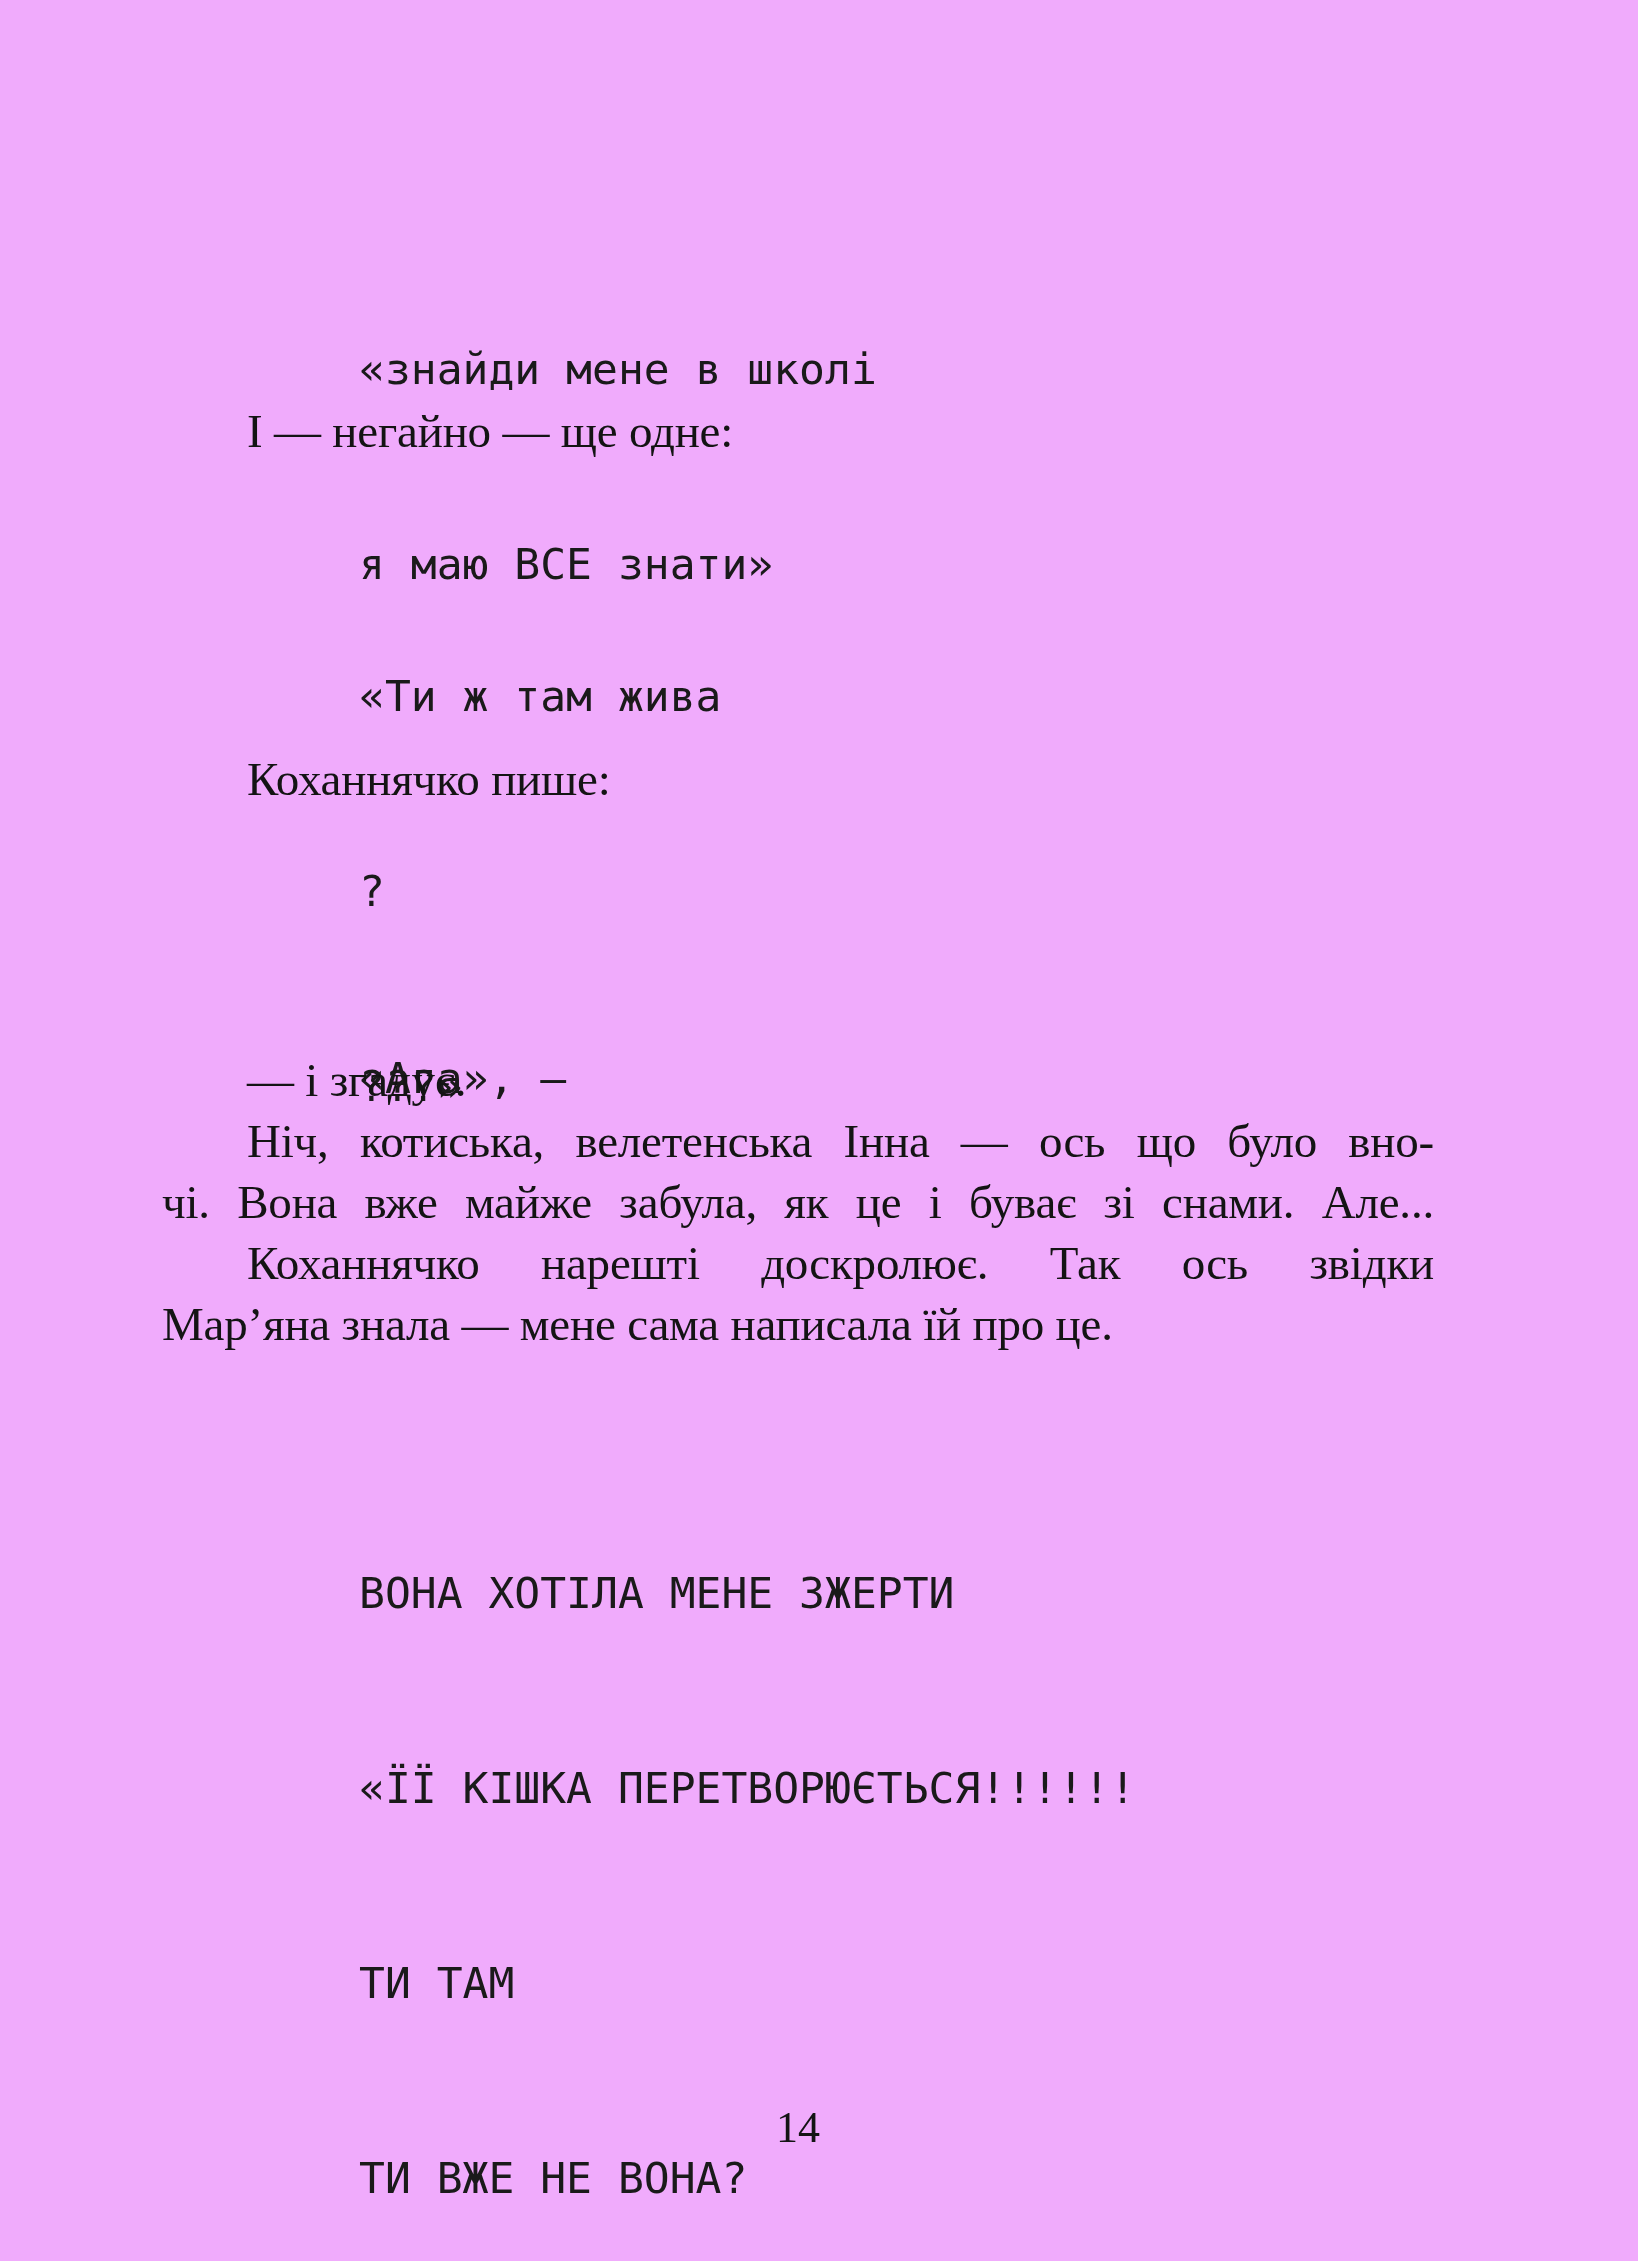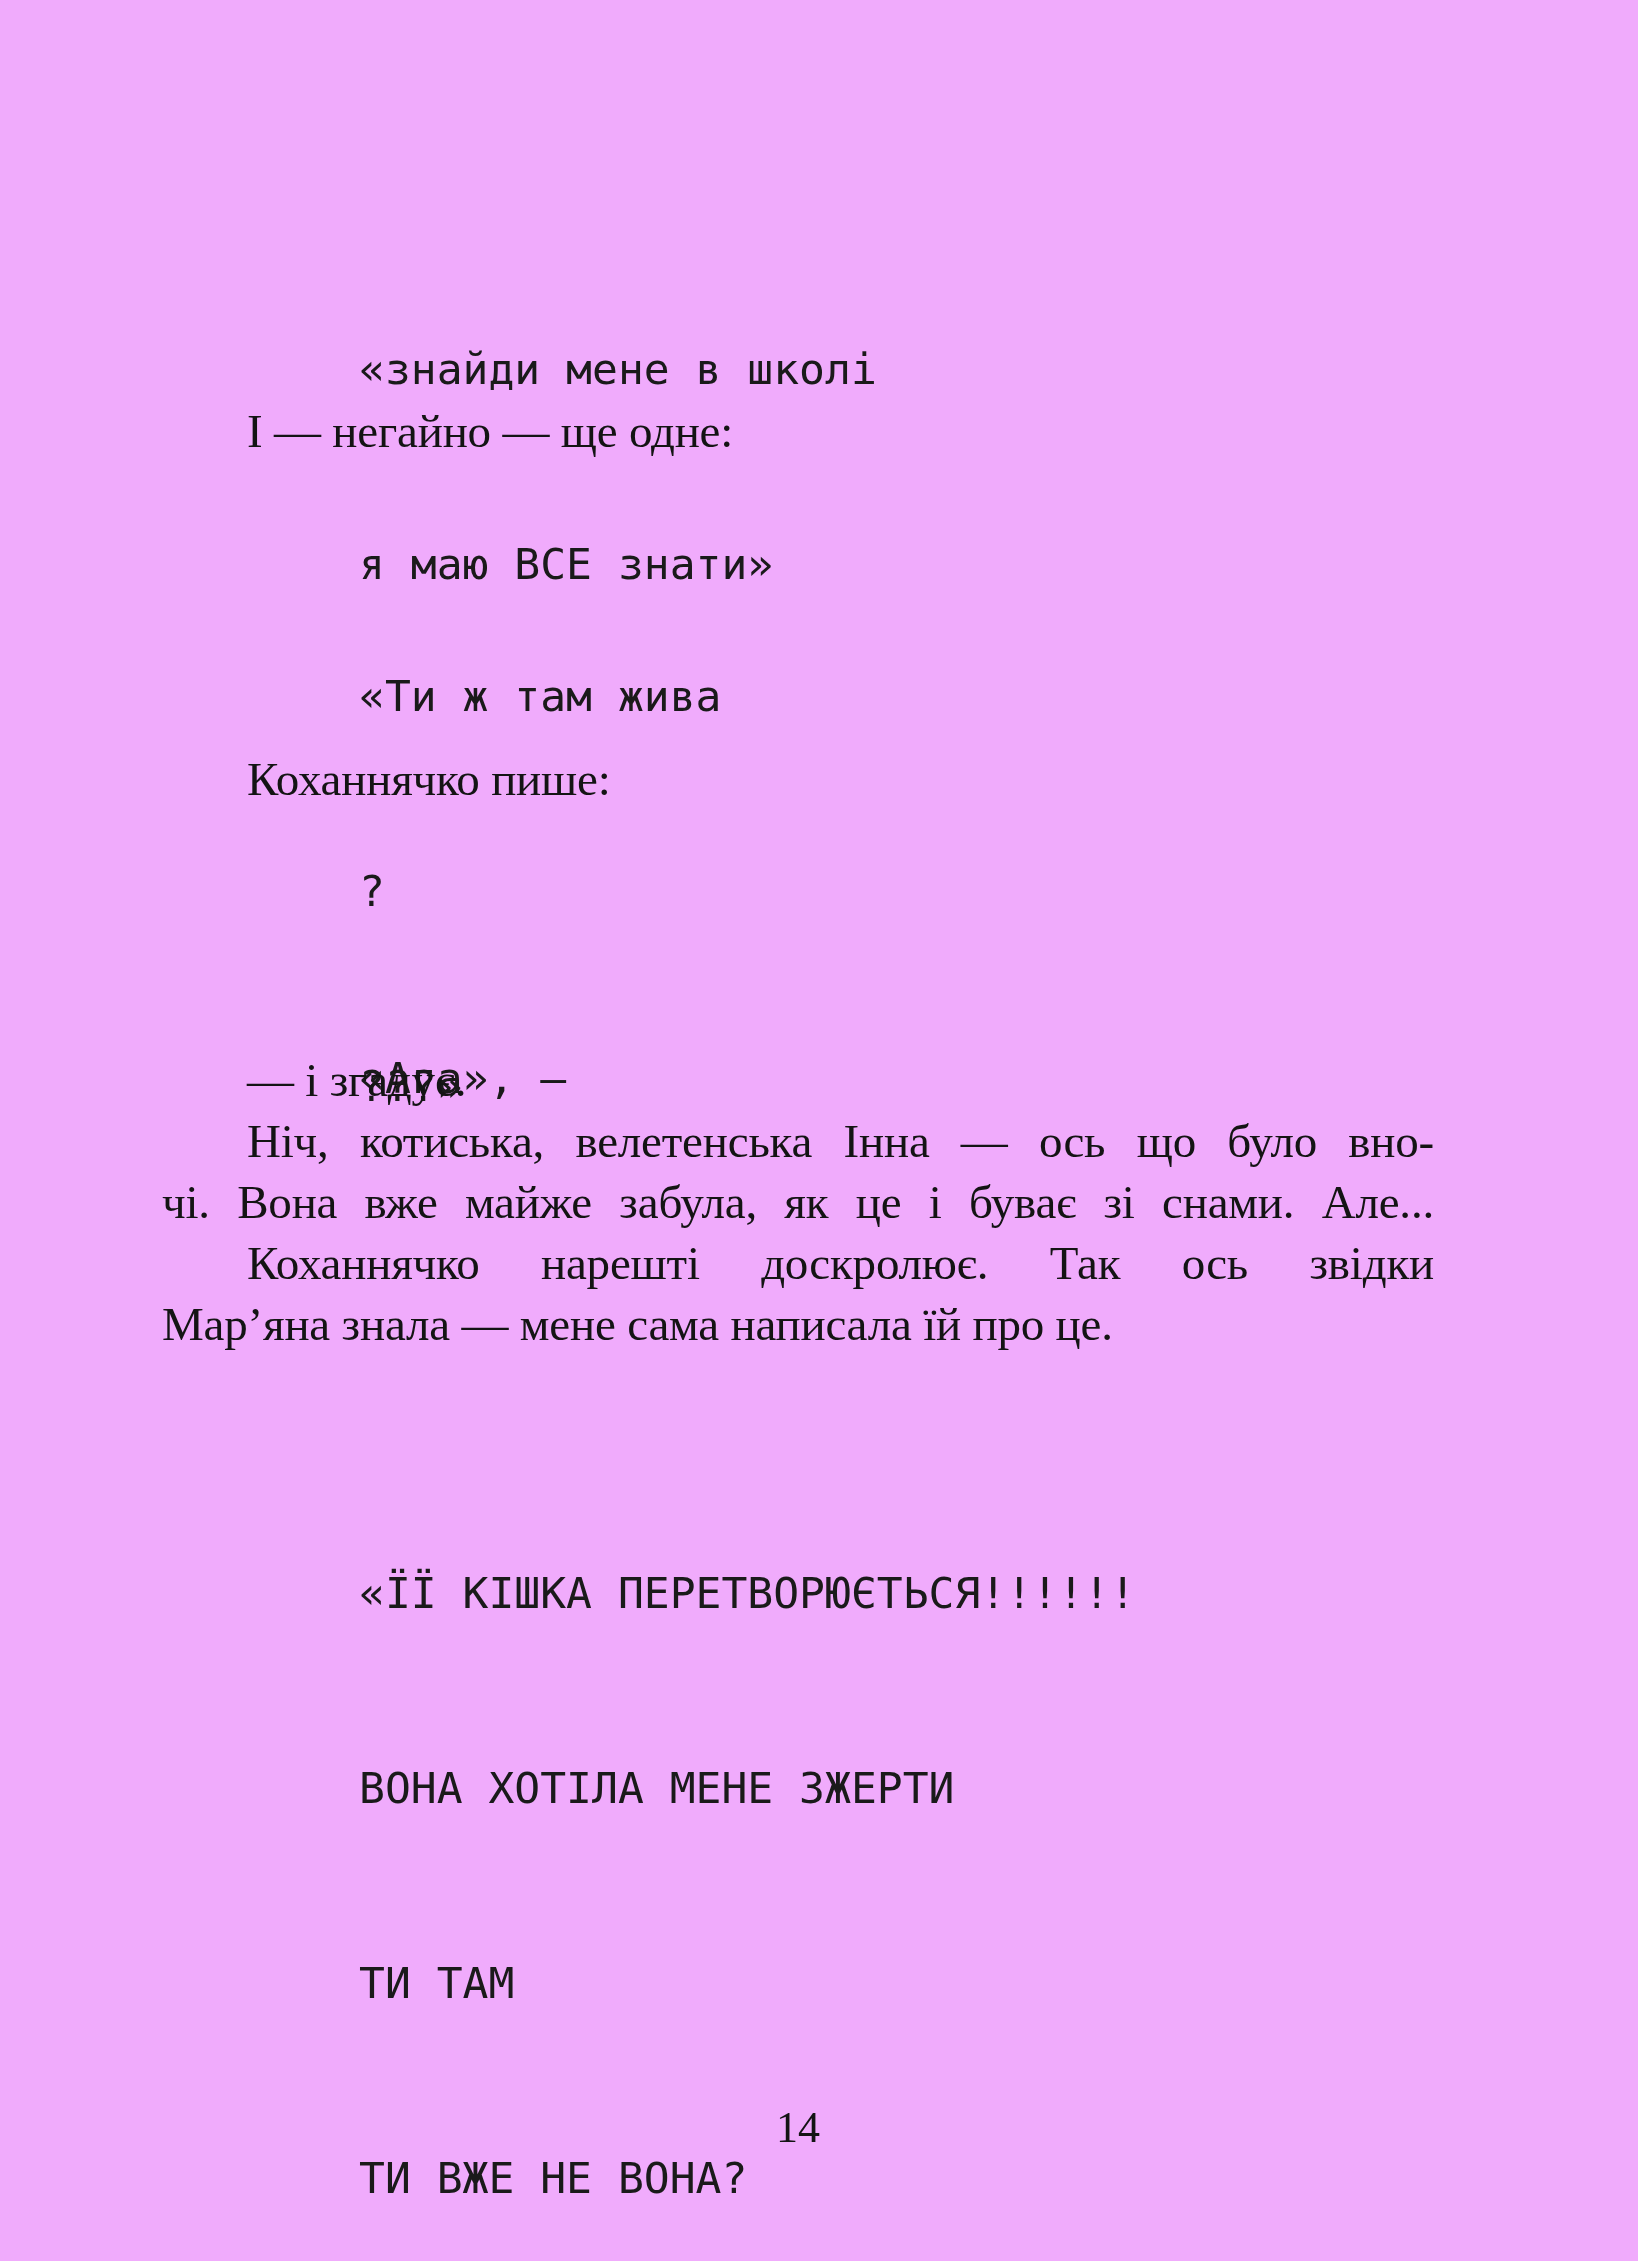--- a/index.html
+++ b/index.html
@@ -101,22 +101,22 @@
 
   <div class="serif prose-block pr">
     <div class="prose-line indent">— і згадує.</div>
     <div class="prose-line indent stretch">Ніч, котиська, велетенська Інна — ось що було вно-</div>
     <div class="prose-line stretch">чі. Вона вже майже забула, як це і буває зі снами. Але...</div>
     <div class="prose-line indent stretch">Коханнячко нарешті доскролює. Так ось звідки</div>
     <div class="prose-line">Мар’яна знала — мене сама написала їй про це.</div>
   </div>
 
   <div class="mono-block q4">
+    <div class="mono-line">ВОНА ХОТІЛА МЕНЕ ЗЖЕРТИ</div>
     <div class="mono-line">«ЇЇ КІШКА ПЕРЕТВОРЮЄТЬСЯ!!!!!!</div>
-    <div class="mono-line">ВОНА ХОТІЛА МЕНЕ ЗЖЕРТИ</div>
     <div class="mono-line">ТИ ТАМ</div>
     <div class="mono-line">ТИ ВЖЕ НЕ ВОНА?</div>
     
     
     
     
     
   </div>
 
   <div class="page-number">14</div>

